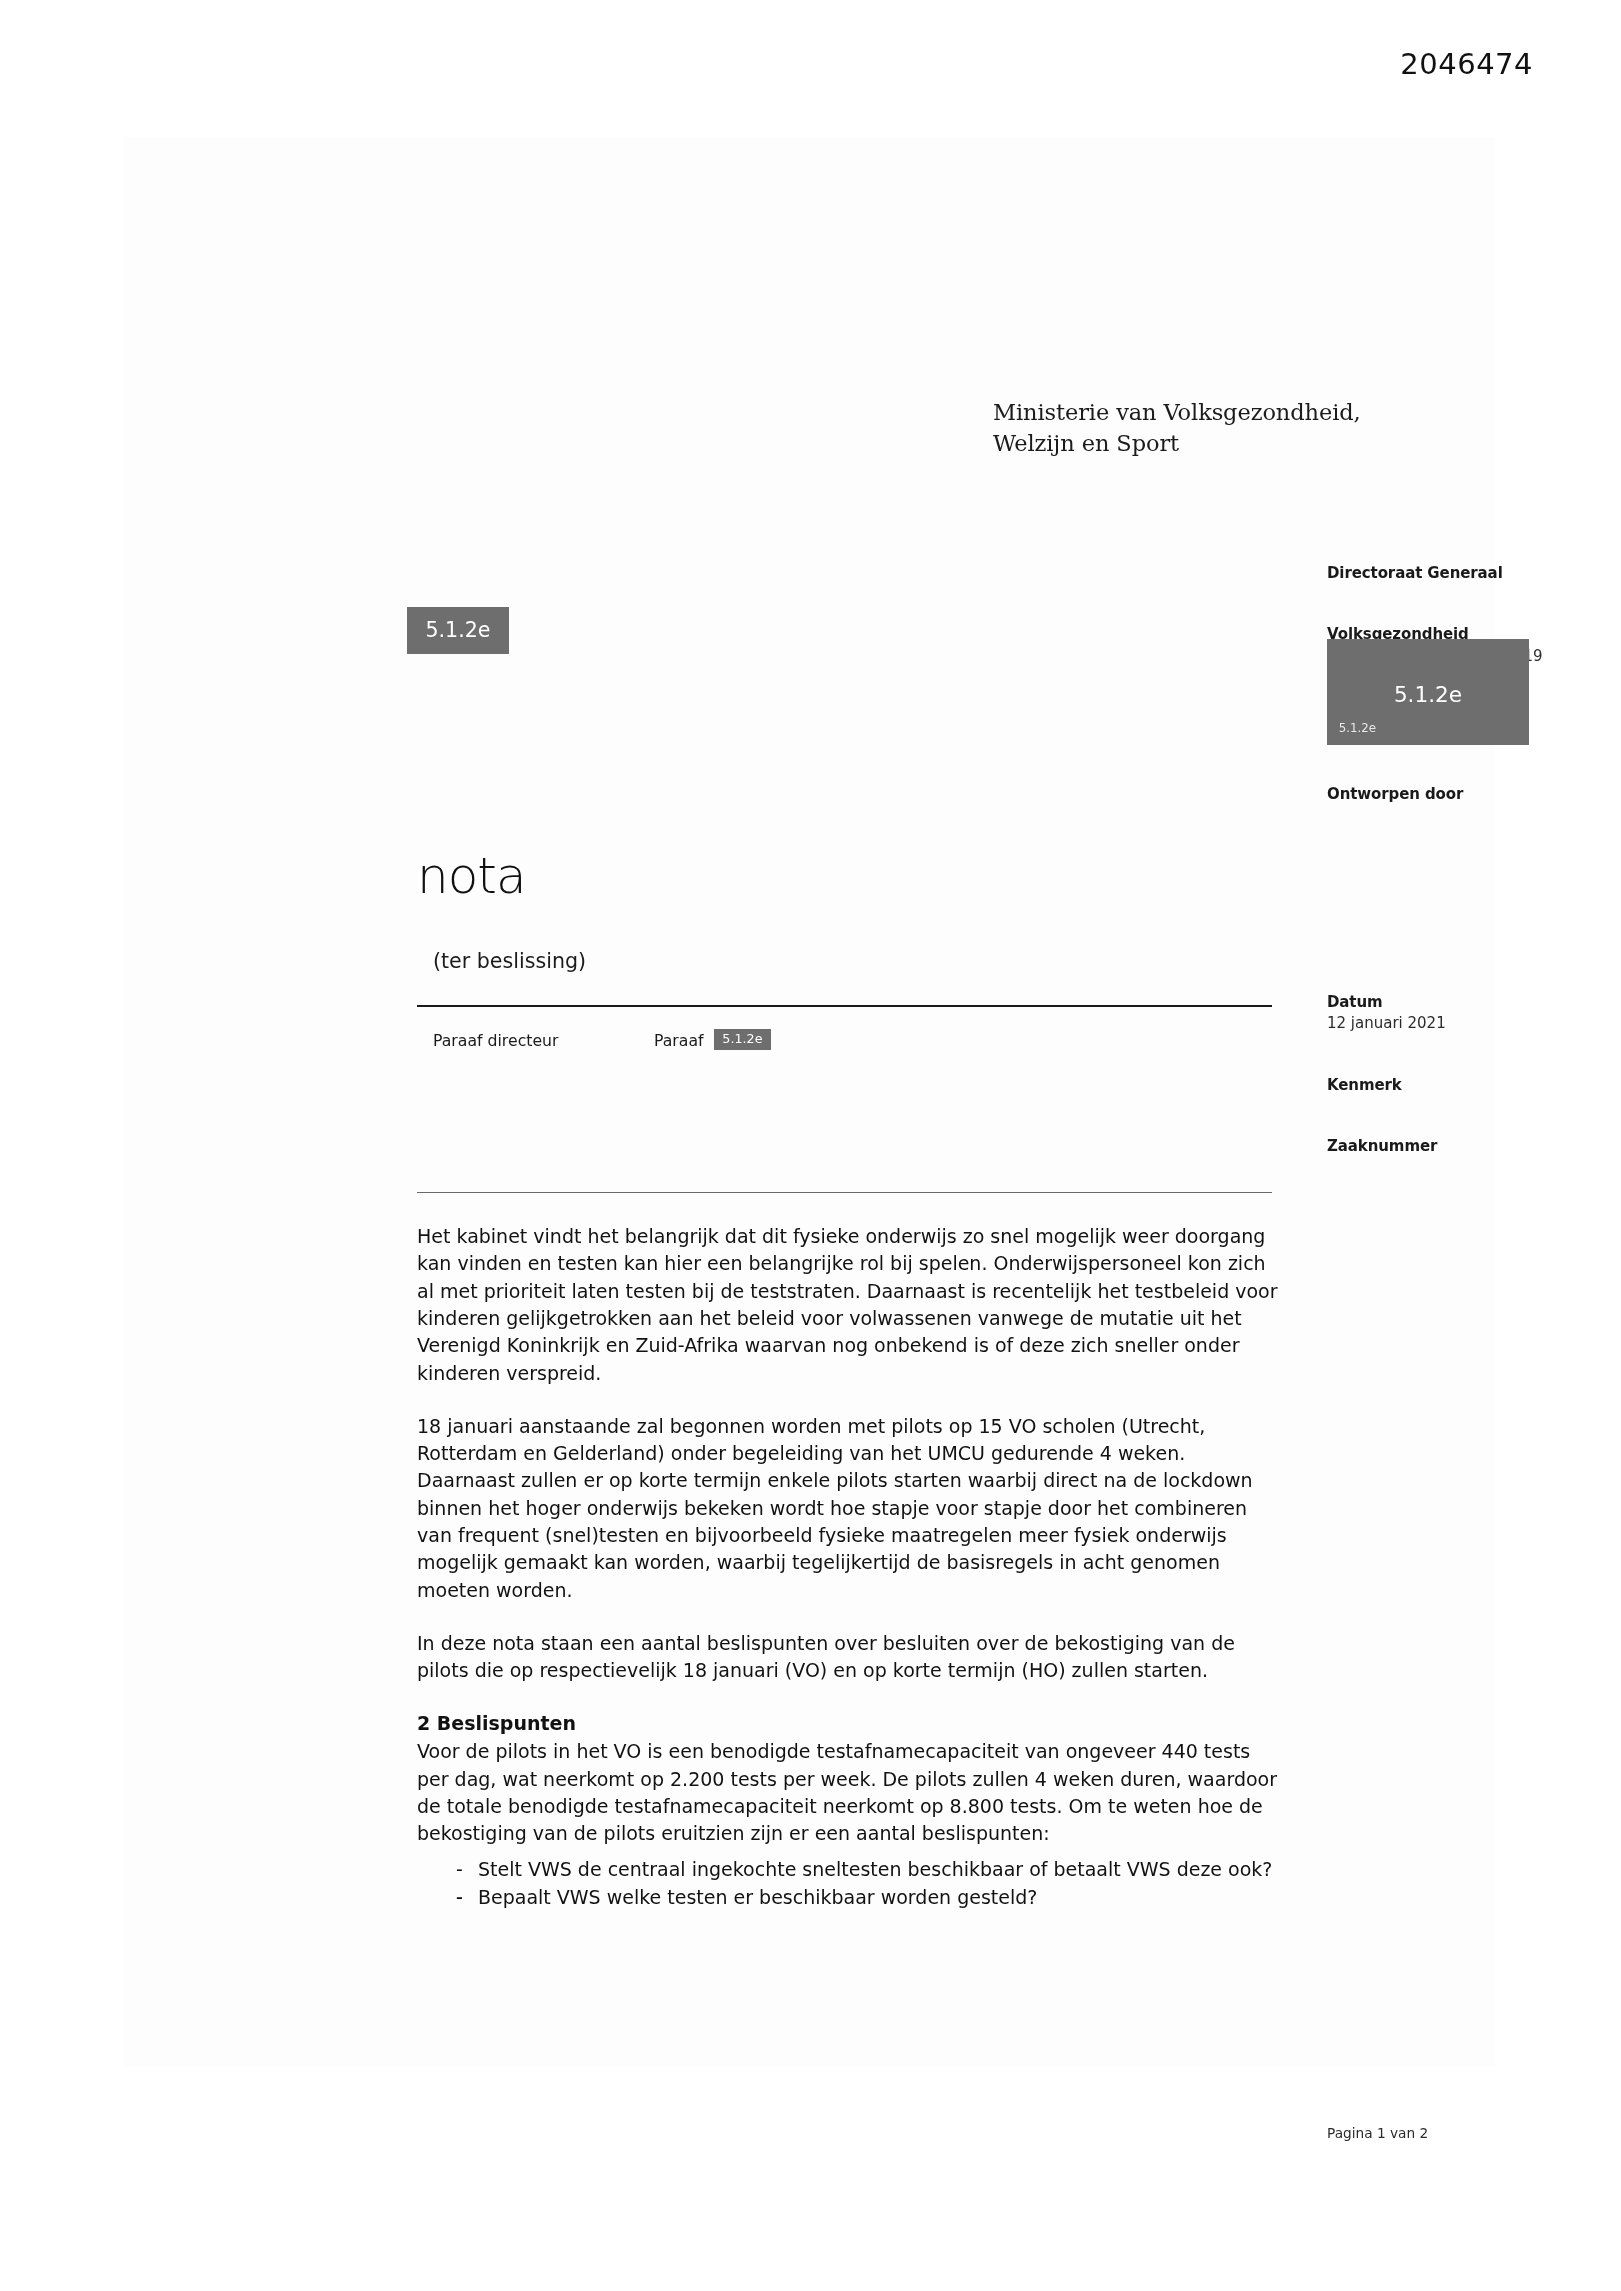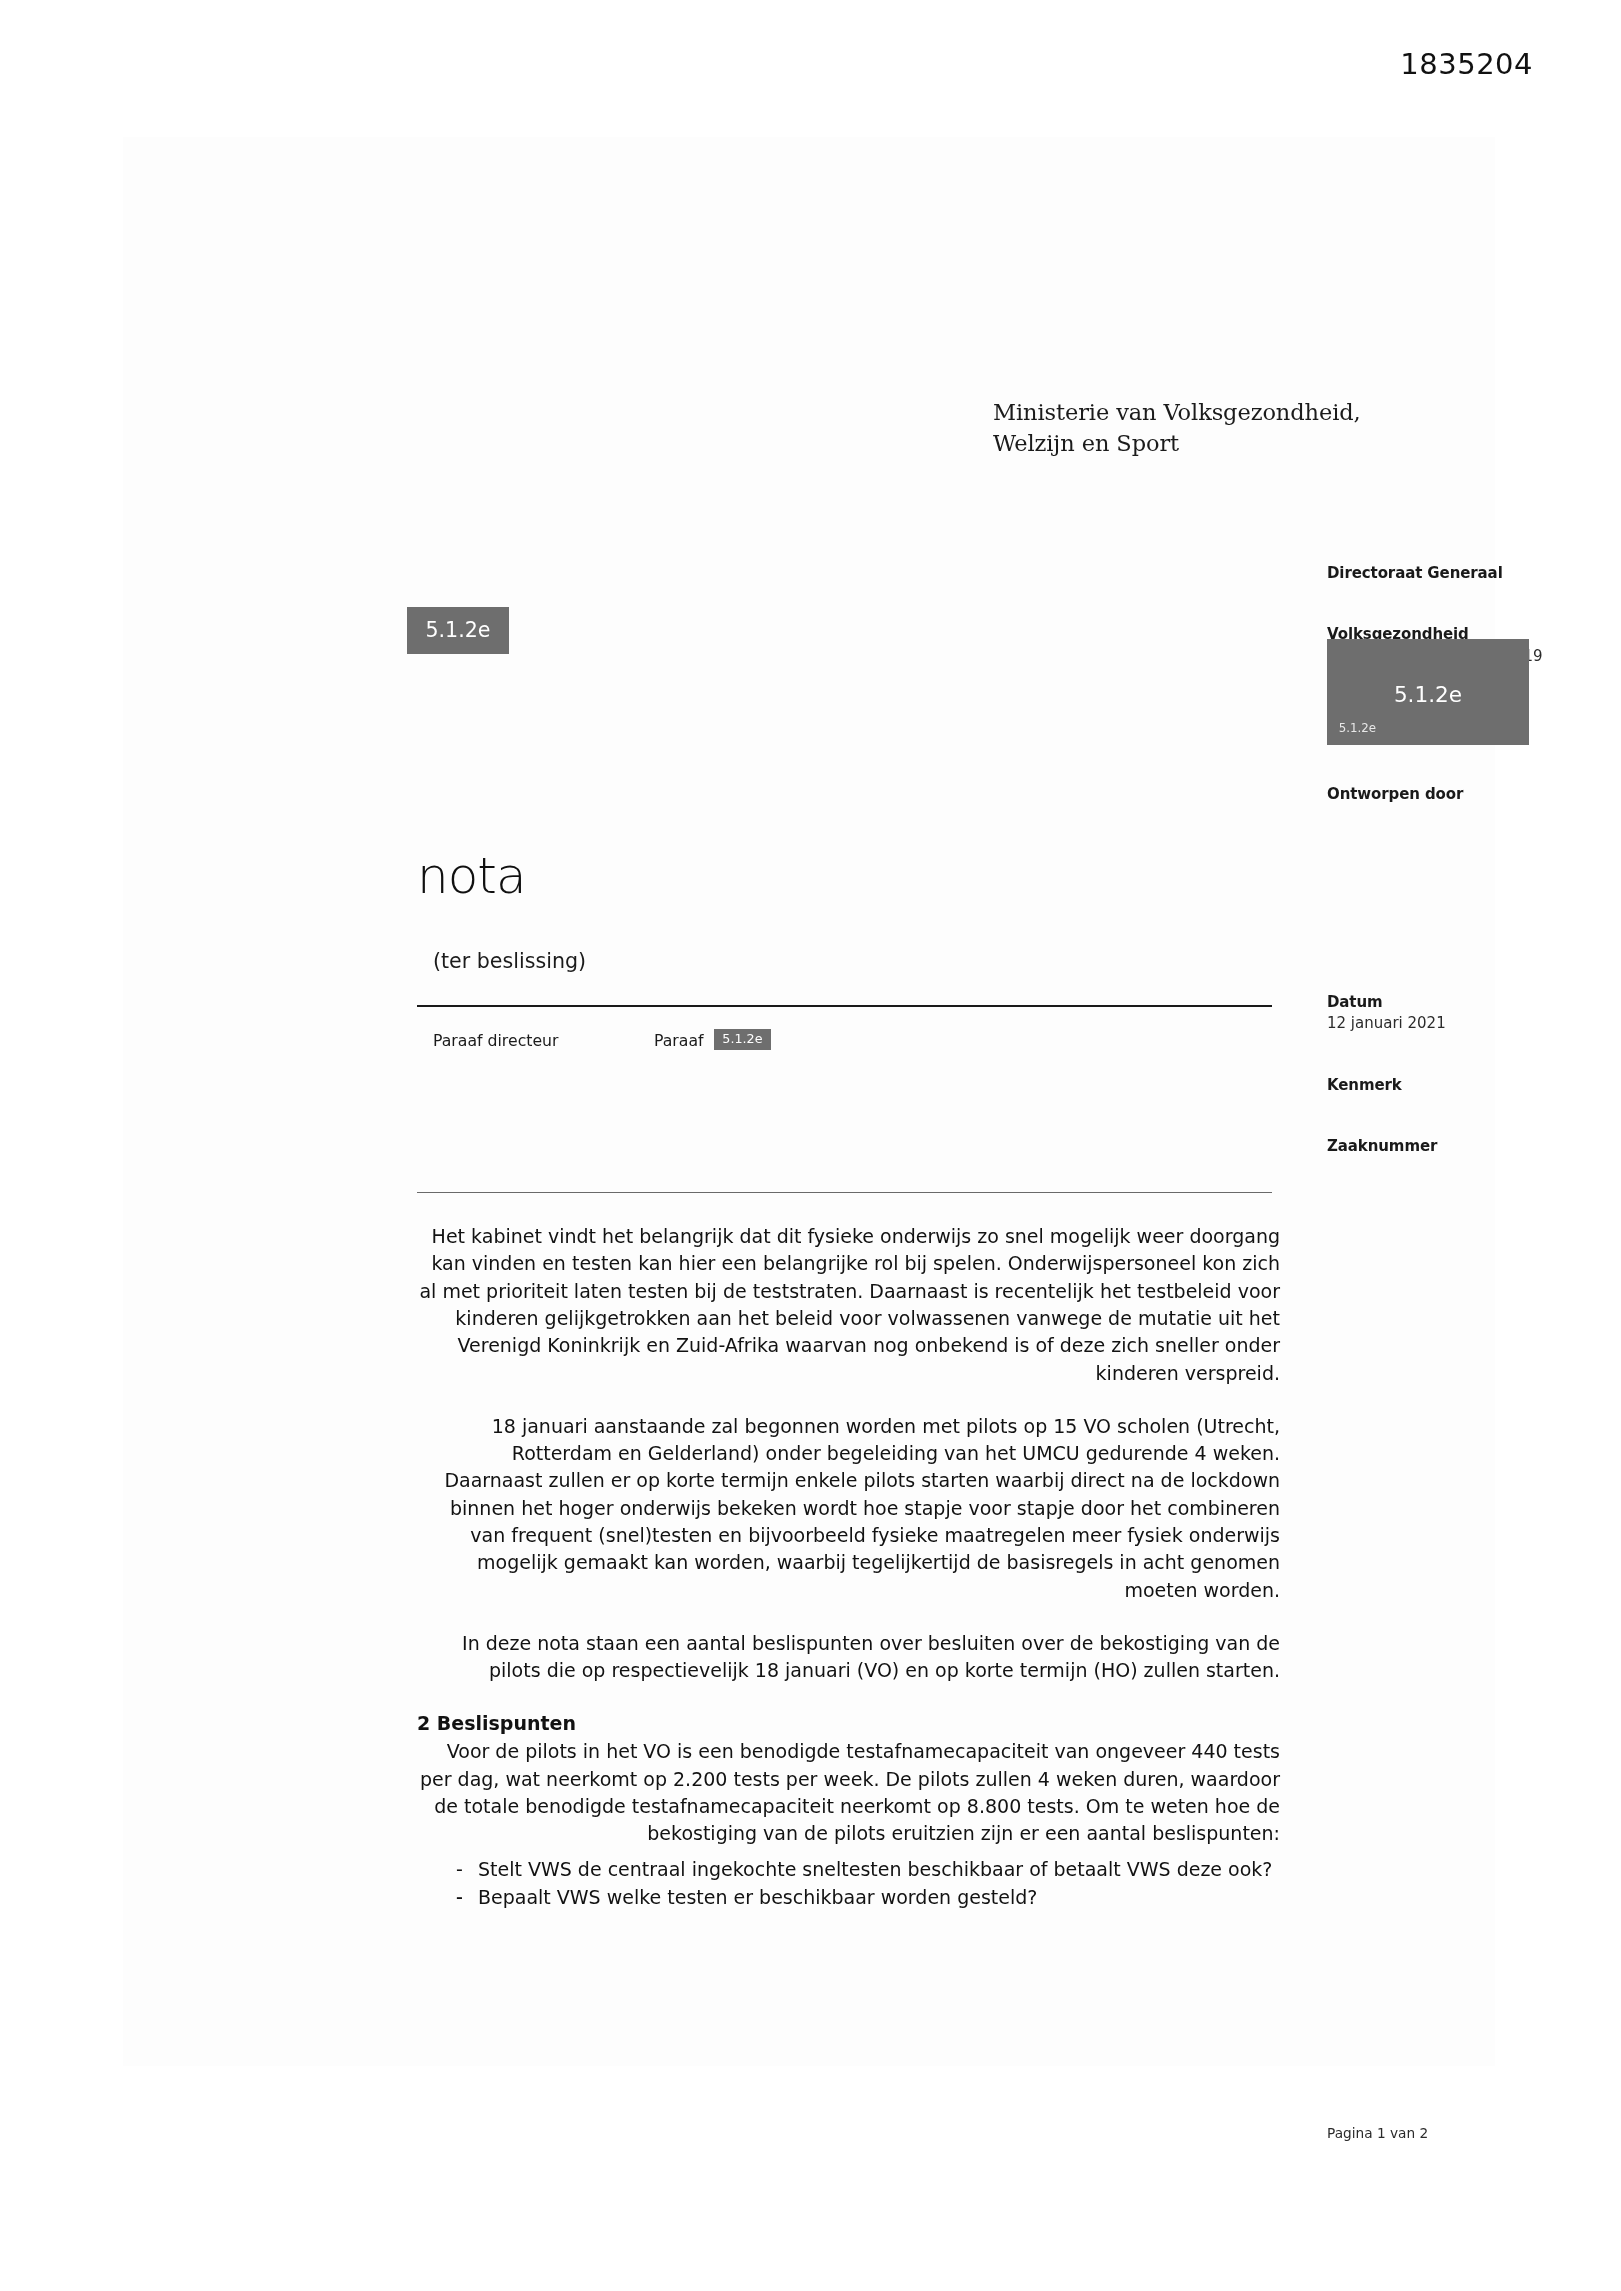--- a/index.html
+++ b/index.html
@@ -204,21 +204,21 @@
     color: #121212;
   }
   .body-copy h2 {
     margin: 0 0 1px 0;
     font-size: 19px;
     font-weight: bold;
     line-height: 1.44;
   }
   .body-copy p {
     margin: 0 0 25.5px 0;
-    text-align: right;
+    text-align: left;
   }
   .body-copy p.tight { margin-bottom: 8px; }
 
   ul.dash-list {
     margin: 0;
     padding: 0;
     list-style: none;
   }
   ul.dash-list li {
     position: relative;
@@ -239,21 +239,21 @@
     font-family: "DejaVu Sans", sans-serif;
     font-size: 13.7px;
     color: #2b2b2b;
   }
 </style>
 </head>
 <body>
 
 <div class="scan">
 
-  <div class="scan-id">1835204</div>
+  <div class="scan-id">2046474</div>
 
   <div class="page">
 
     <div class="ministry">
       <div>Ministerie van Volksgezondheid,</div>
       <div>Welzijn en Sport</div>
     </div>
 
     <div class="meta">
 

